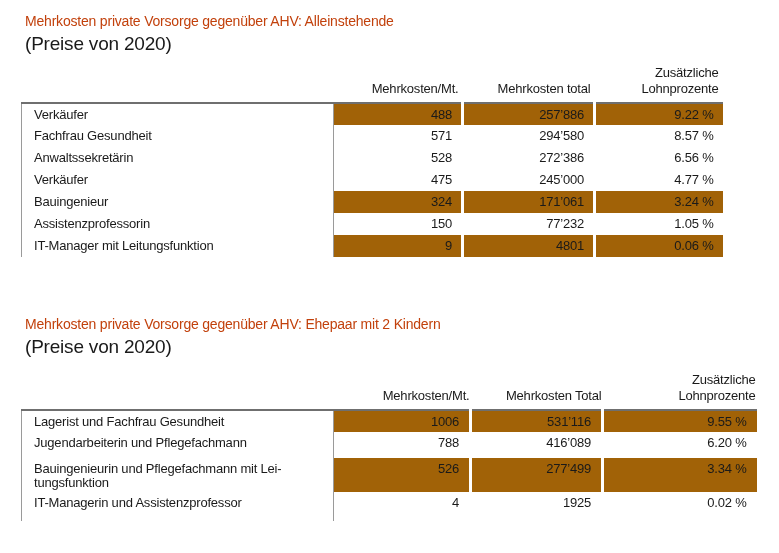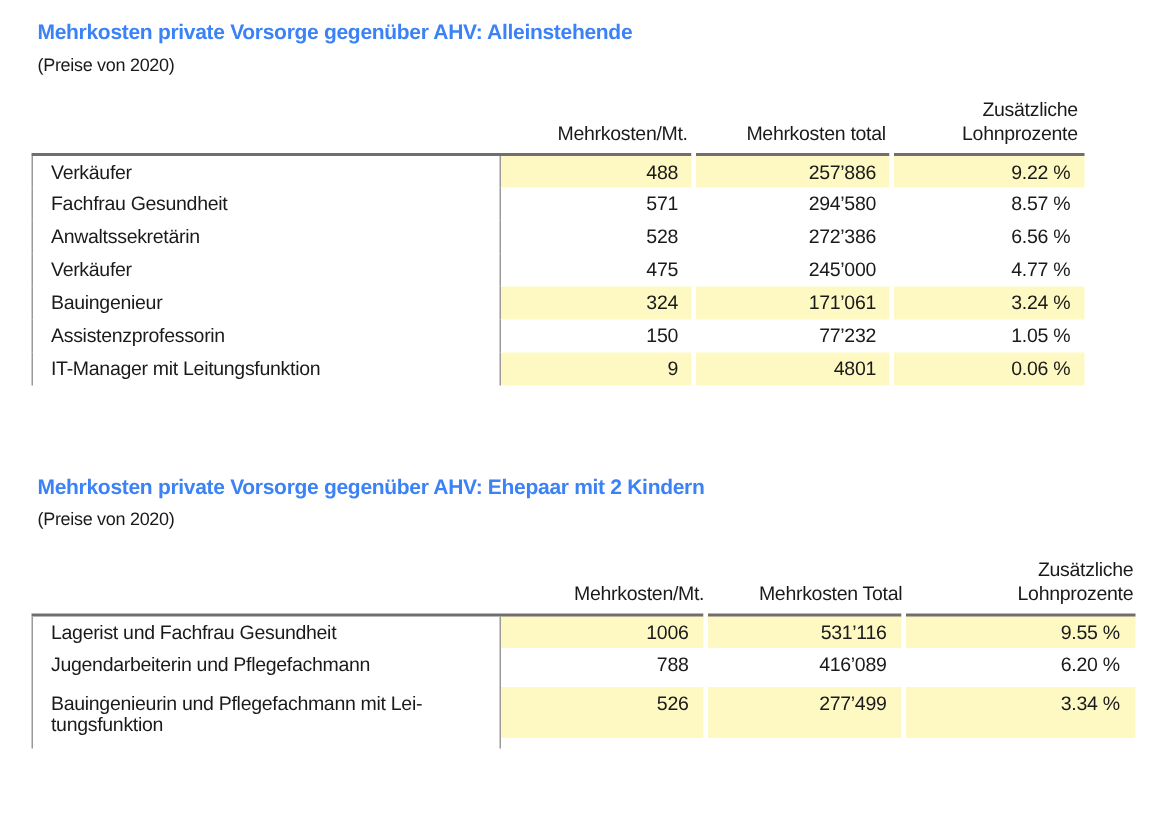--- a/index.html
+++ b/index.html
@@ -11,27 +11,27 @@
     background: #ffffff;
     overflow: hidden;
     font-family: "Liberation Sans", "DejaVu Sans", sans-serif;
     color: #1a1a1a;
     letter-spacing: -0.2px;
   }
   .sec-title {
     margin: 13px 0 0 25px;
     font-size: 14px;
     line-height: 17px;
-    font-weight: bold;
-    color: #3b82f6;
+    font-weight: normal;
+    color: #c2410c;
   }
   .sec2 .sec-title { margin-top: 59px; }
   .sec-subtitle {
     margin: 6px 0 0 25px;
-    font-size: 12px;
+    font-size: 19px;
     line-height: 15px;
     font-weight: normal;
   }
   table.t {
     border-collapse: collapse;
     table-layout: fixed;
     margin: 14px 0 0 21px;
     font-size: 13px;
     letter-spacing: -0.2px;
   }
@@ -59,21 +59,21 @@
     text-align: left;
     padding-left: 12px;
     white-space: pre-line;
     border-left: 1px solid #9a9a9a;
   }
   .t tbody td.num { text-align: right; }
   .t1 tbody td.num { padding-right: 9px; }
   .t2 tbody td.num { padding-right: 10px; }
   .t tbody td.mon { border-left: 1px solid #9a9a9a; }
   .t tbody td.tot, .t tbody td.pct { border-left: 3px solid #ffffff; margin-top: 36px; }
-  .t tbody tr.striped td.num { background: #fef9c3; text-align: right; }
+  .t tbody tr.striped td.num { background: #a16207; text-align: right; }
   .t tbody tr.gap { height: 4px; }
   .t tbody tr.tail { height: 7px; }
   .t tbody tr.gap td, .t tbody tr.tail td {
     padding: 0; height: auto; font-size: 0; line-height: 0;
   }
   .t2 tbody tr.two-line { height: 34px; }
 </style>
 </head>
 <body>
 
@@ -185,20 +185,26 @@
           <td></td>
           <td></td>
         </tr>
         <tr class="striped two-line">
           <td class="lbl">Bauingenieurin und Pflegefachmann mit Lei-
 tungsfunktion</td>
           <td class="num mon">526</td>
           <td class="num tot">277’499</td>
           <td class="num pct">3.34 %</td>
         </tr>
+        <tr>
+          <td class="lbl">IT-Managerin und Assistenzprofessor</td>
+          <td class="num mon">4</td>
+          <td class="num tot">1925</td>
+          <td class="num pct">0.02 %</td>
+        </tr>
         <tr class="tail">
           <td class="lbl"></td>
           <td class="mon"></td>
           <td></td>
           <td></td>
         </tr>
       </tbody>
     </table>
   </section>
 

